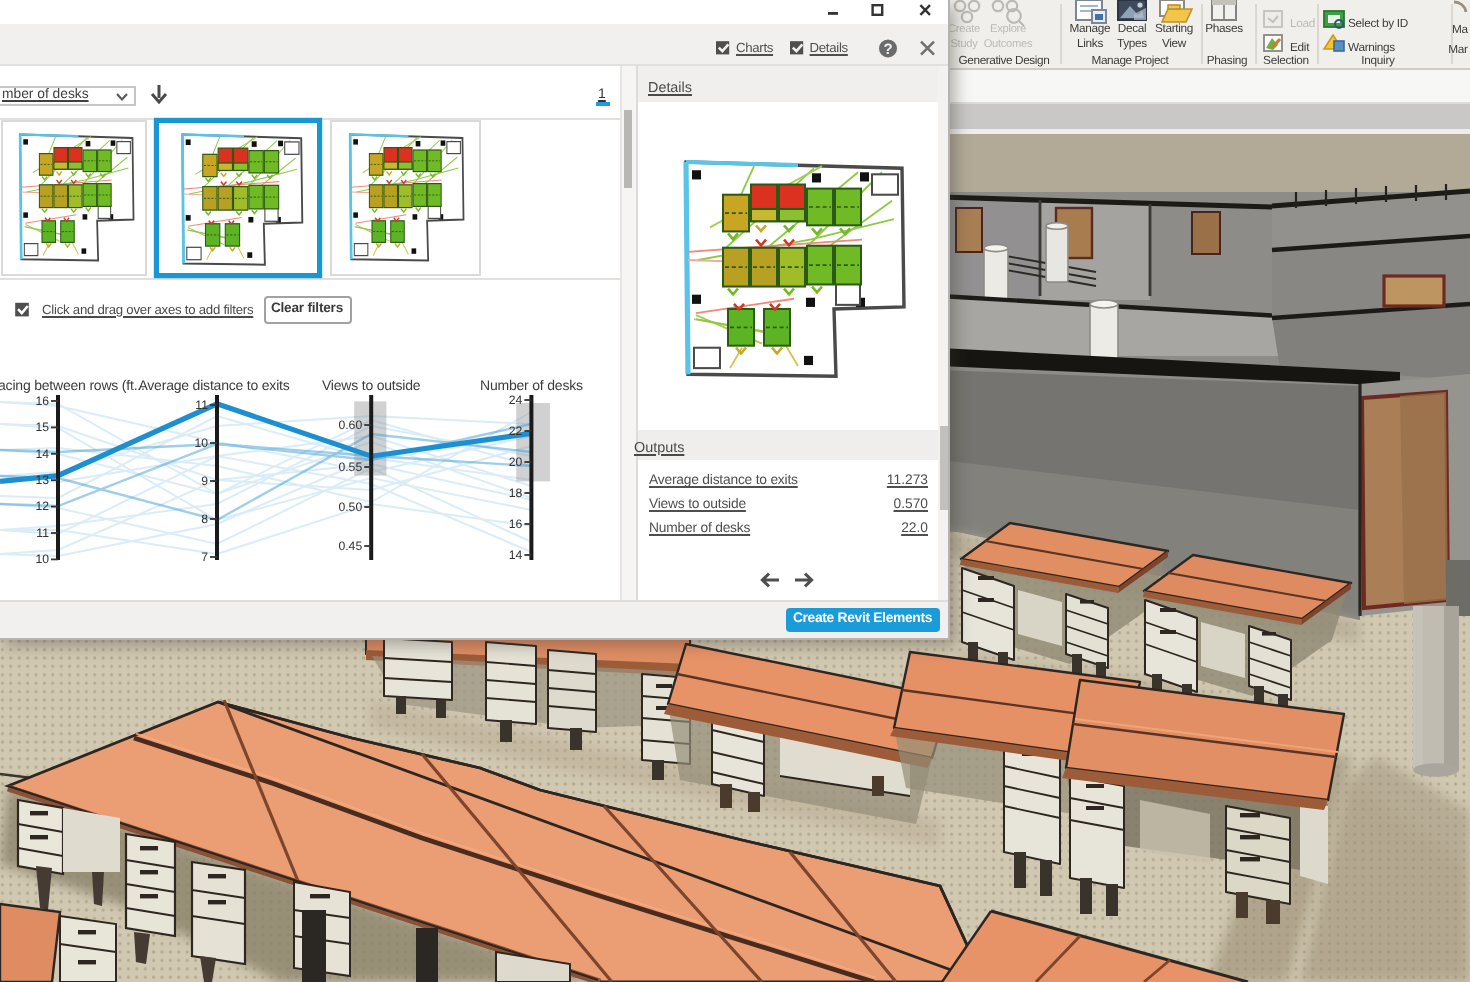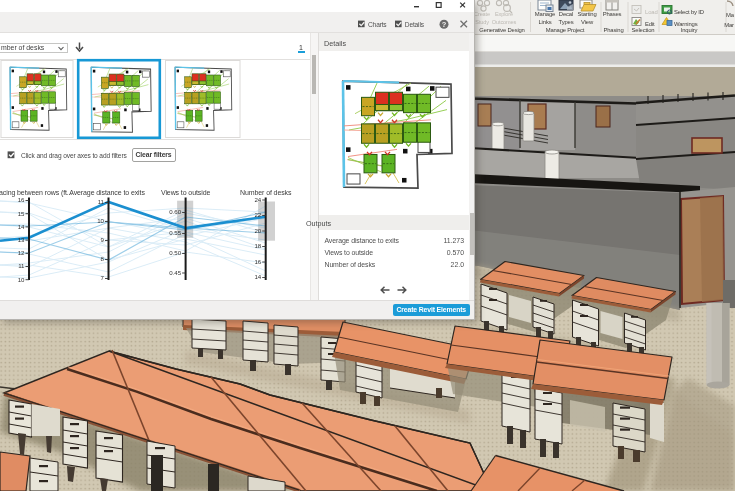--- a/index.html
+++ b/index.html
@@ -1,21 +1,21 @@
 <!DOCTYPE html>
 <html><head>
 <meta charset="utf-8">
 <style>
 html,body{margin:0;padding:0;}
 body{width:735px;height:491px;overflow:hidden;font-family:"Liberation Sans",sans-serif;background:#fff;}
 #app{position:relative;width:735px;height:491px;overflow:hidden;}
 #bg{position:absolute;left:0;top:0;}
 #dlg{position:absolute;left:0;top:0;width:475px;height:320px;background:#fff;border-right:1px solid #b5b3af;border-bottom:1px solid #b5b3af;box-sizing:border-box;box-shadow:3px 3px 7px rgba(60,55,45,0.35);}
 .abs{position:absolute;}
-.t{position:absolute;color:#4a4a4a;font-size:7px;white-space:nowrap;}
+.t{position:absolute;color:#4a4a4a;font-size:7px;white-space:nowrap;text-decoration:underline;}
 </style>
 </head>
 <body>
 <div id="app">
 <svg id="bg" width="735" height="491" viewBox="0 0 735 491">
 <defs>
 <filter id="soft" x="-20%" y="-20%" width="140%" height="140%">
           <feGaussianBlur stdDeviation="3"></feGaussianBlur>
         </filter>
 <pattern id="fp" width="4.2" height="4.2" patternUnits="userSpaceOnUse">
@@ -661,21 +661,21 @@
 <div class="abs" style="left:311.5px;top:55px;width:4.5px;height:39px;background:#b9b7b3;"></div>
 
 <div class="abs" style="left:317.5px;top:33px;width:1.4px;height:267px;background:#dedcda;"></div>
 
 <div class="abs" style="left:318.9px;top:33px;width:150px;height:17.5px;background:#f0efed;"></div>
 <div class="t" style="left:324px;top:39px;font-size:7.2px;color:#4a4a4a;">Details</div>
 <svg class="abs" style="left:337px;top:77px" width="118" height="114" viewBox="0 0 118 114">
 <use href="#plan" transform="translate(2,2) scale(1.0,1.02)"></use>
 </svg>
 <div class="abs" style="left:318.9px;top:215px;width:150px;height:14.5px;background:#efeeec;"></div>
-<div class="t" style="left:306px;top:218.5px;font-size:7.2px;">Outputs</div>
+<div class="t" style="left:317px;top:218.5px;font-size:7.2px;">Outputs</div>
 <div class="t" style="left:324.5px;top:237px;font-size:6.9px;letter-spacing:-0.1px;color:#4f4f4f;">Average distance to exits</div>
 <div class="t" style="left:324.5px;top:249px;font-size:6.9px;letter-spacing:-0.1px;color:#4f4f4f;">Views to outside</div>
 <div class="t" style="left:324.5px;top:261px;font-size:6.9px;letter-spacing:-0.1px;color:#4f4f4f;">Number of desks</div>
 <div class="t" style="left:384px;top:237px;width:80px;text-align:right;font-size:6.9px;color:#4f4f4f;">11.273</div>
 <div class="t" style="left:384px;top:249px;width:80px;text-align:right;font-size:6.9px;color:#4f4f4f;">0.570</div>
 <div class="t" style="left:384px;top:261px;width:80px;text-align:right;font-size:6.9px;color:#4f4f4f;">22.0</div>
 
 <svg class="abs" style="left:378px;top:284px" width="32" height="12" viewBox="0 0 32 12">
 <g stroke="#4f4f4f" stroke-width="1.5" fill="none">
 <path d="M3.5 6 L11.5 6 M6.5 2.8 L3.2 6 L6.5 9.2"></path>

